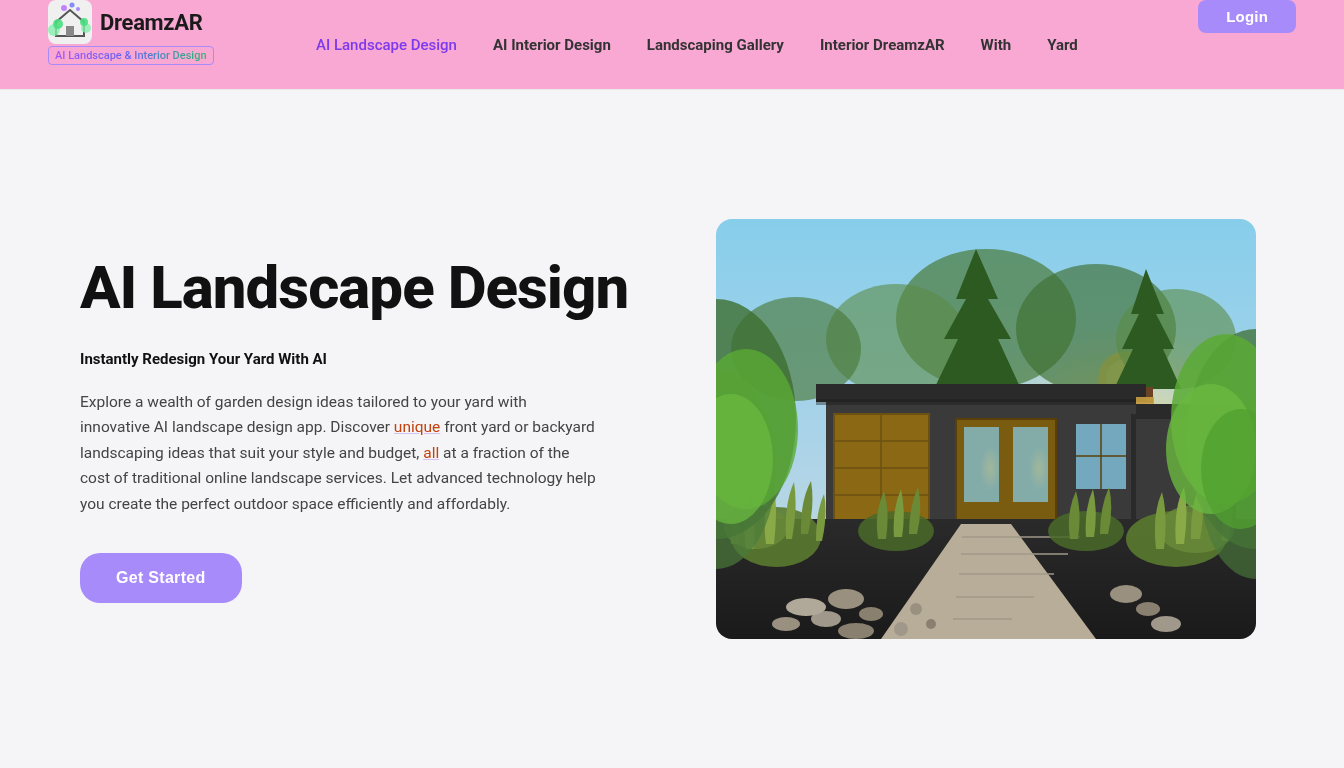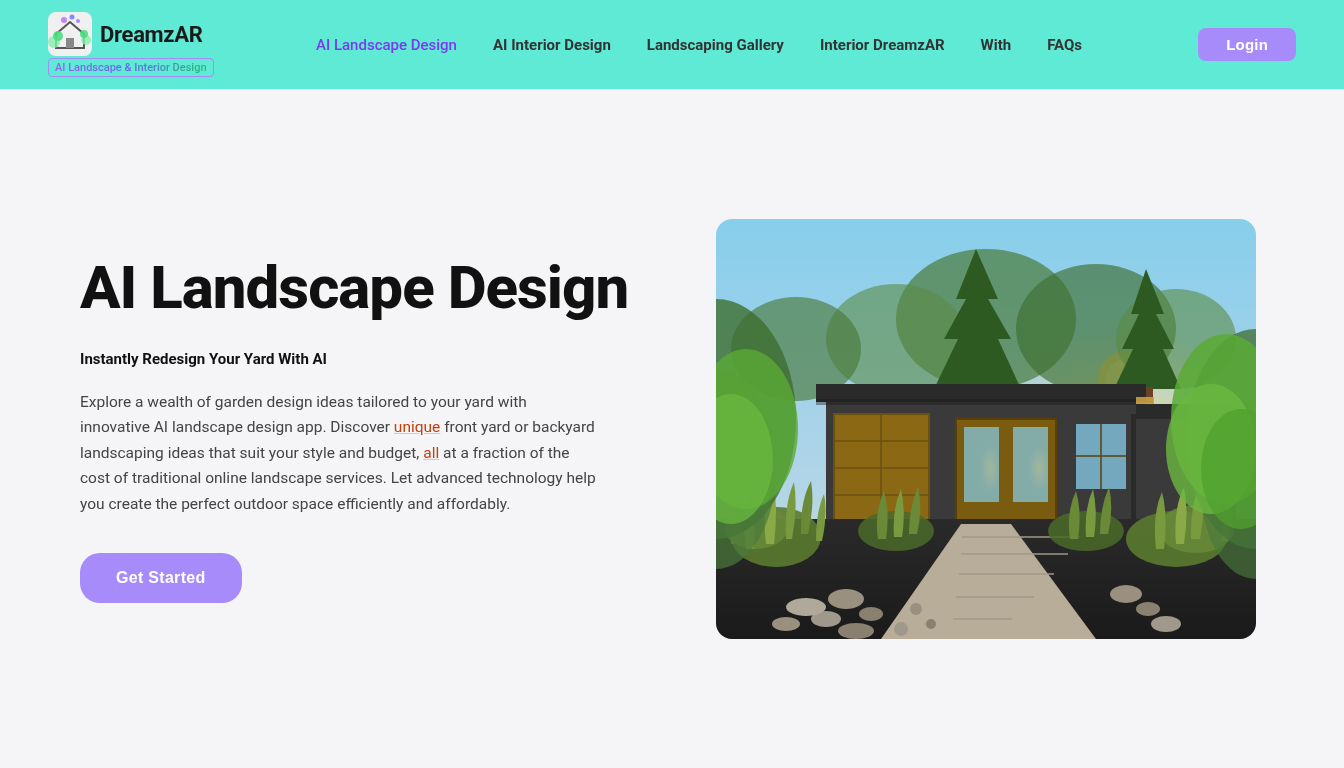--- a/index.html
+++ b/index.html
@@ -10,23 +10,22 @@
 
     body {
       font-family: -apple-system, BlinkMacSystemFont, 'Segoe UI', Roboto, sans-serif;
       background-color: #f5f5f7;
       min-height: 768px;
       width: 1344px;
     }
 
     
     header {
-      background-color: #5eead4;
-      display: flex;
-      align-items: center;
+      background-color: #f9a8d4;
+      display: flex;
       padding: 0 48px;
       height: 90px;
       border-bottom: 1px solid #e8e8e8;
     }
 
     .logo-area {
       display: flex;
       flex-direction: column;
       align-items: flex-start;
       margin-right: 48px;
@@ -203,21 +202,21 @@
     </div>
     <span class="logo-tagline">AI Landscape &amp; Interior Design</span>
   </div>
 
   <nav>
     <a class="nav-link active" href="#">AI Landscape Design</a>
     <a class="nav-link" href="#">AI Interior Design</a>
     <a class="nav-link" href="#">Landscaping Gallery</a>
     <a class="nav-link" href="#">Interior DreamzAR</a>
     <a class="nav-link" href="#">With</a>
-    <a class="nav-link" href="#">FAQs</a>
+    <a class="nav-link" href="#">Yard</a>
   </nav>
 
   <div class="header-right">
     <button class="login-btn">Login</button>
   </div>
 </header>
 
 <main>
   <div class="hero-text">
     <h1 class="hero-title">AI Landscape Design</h1>

